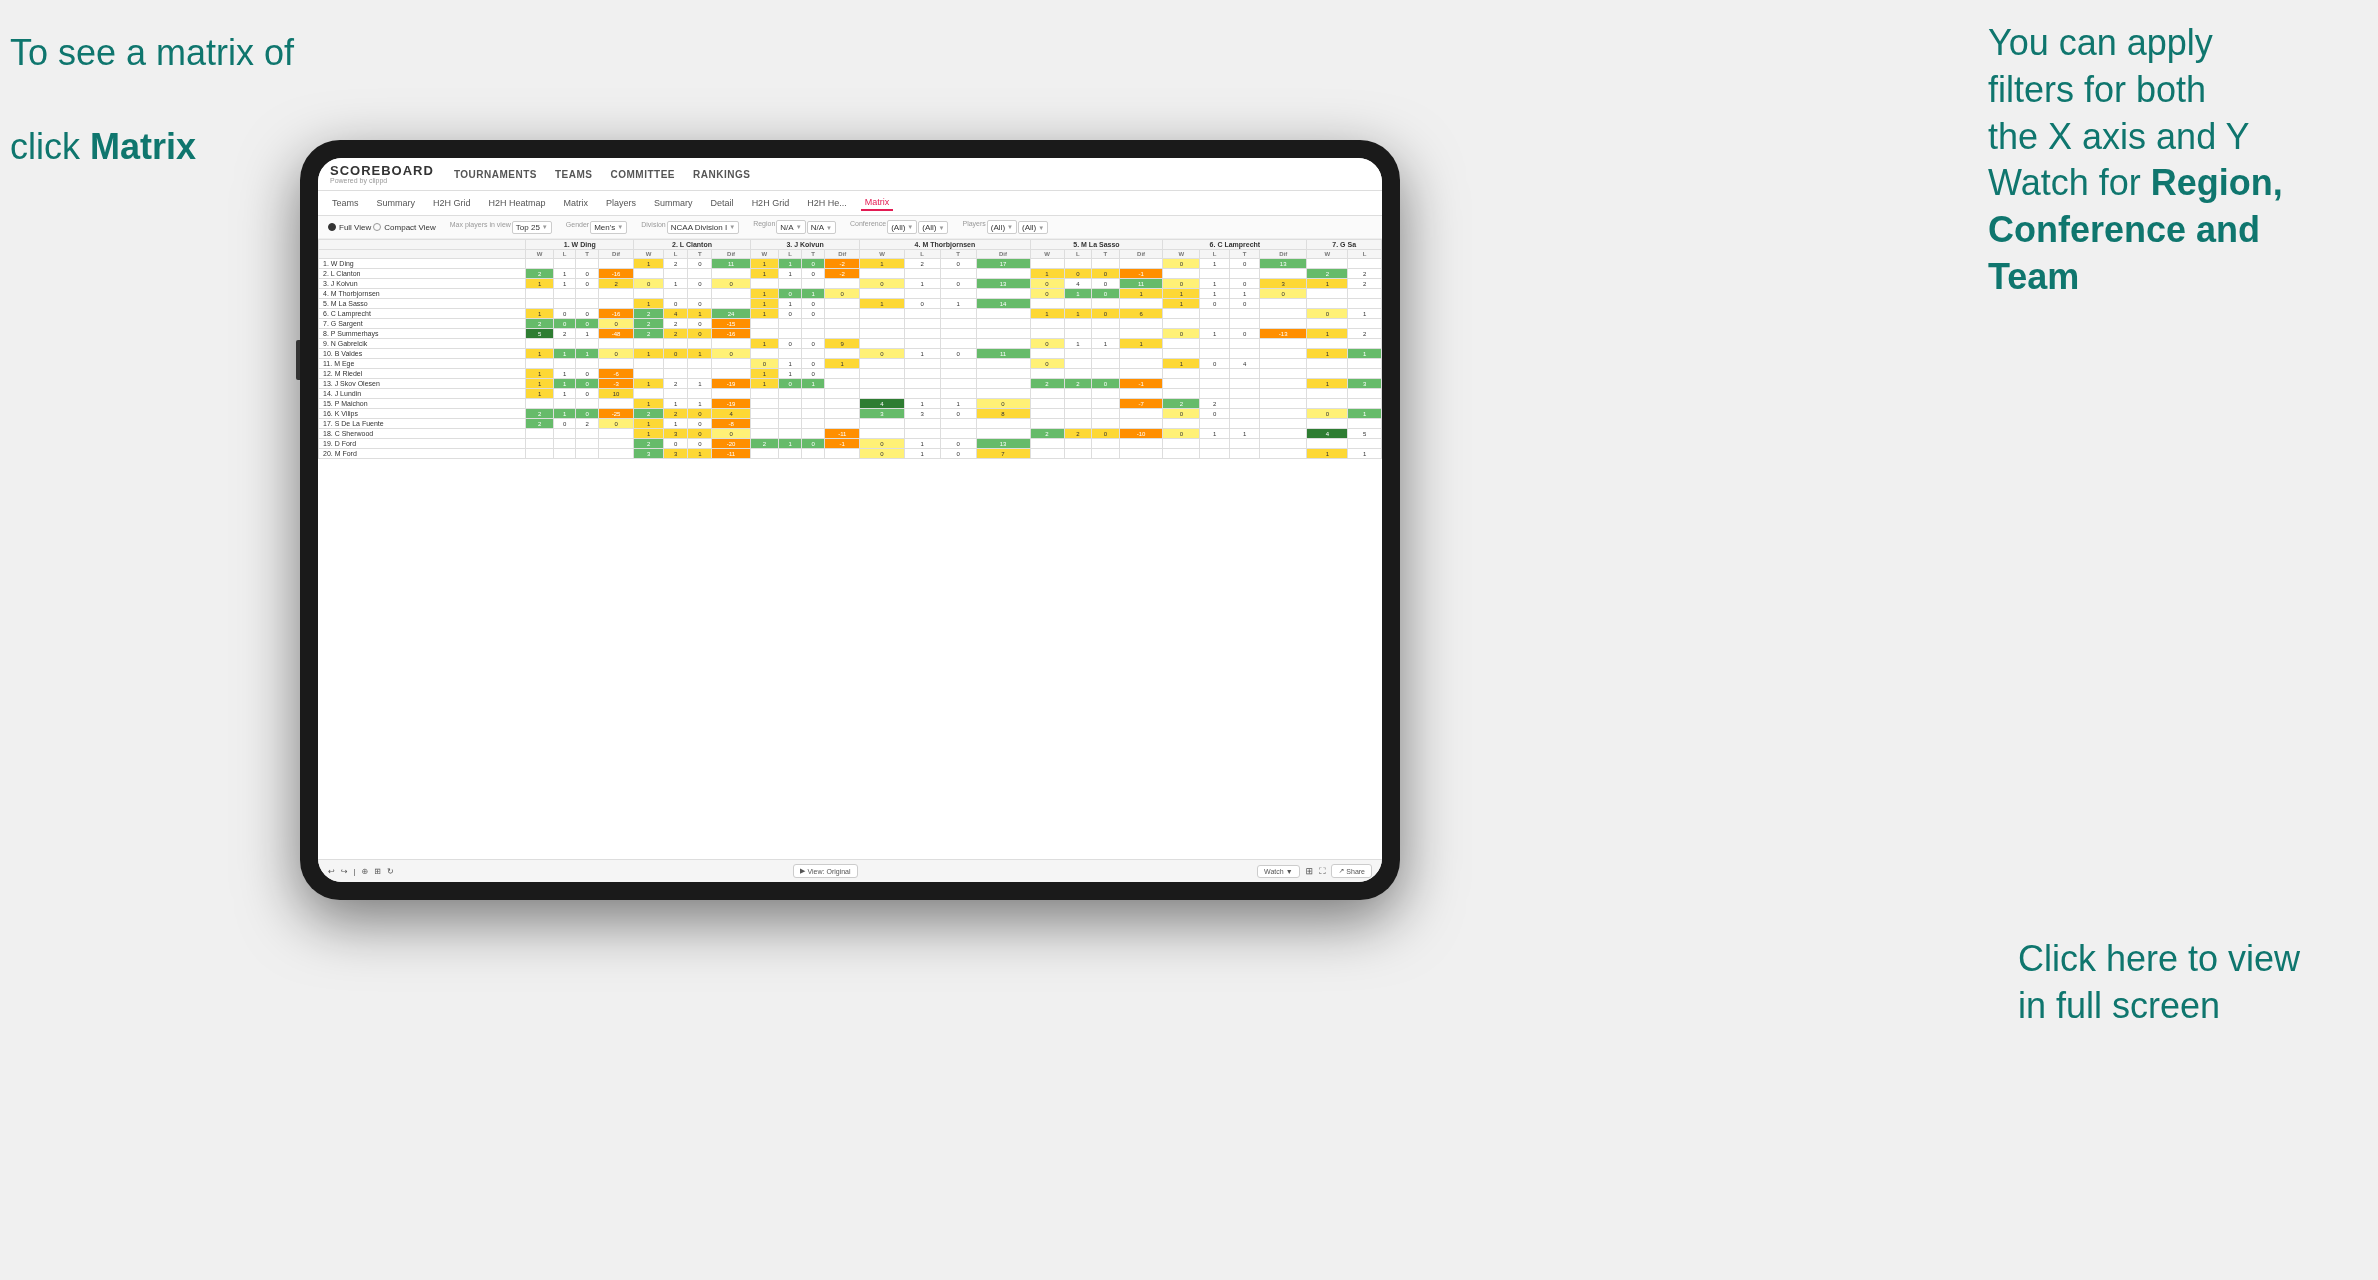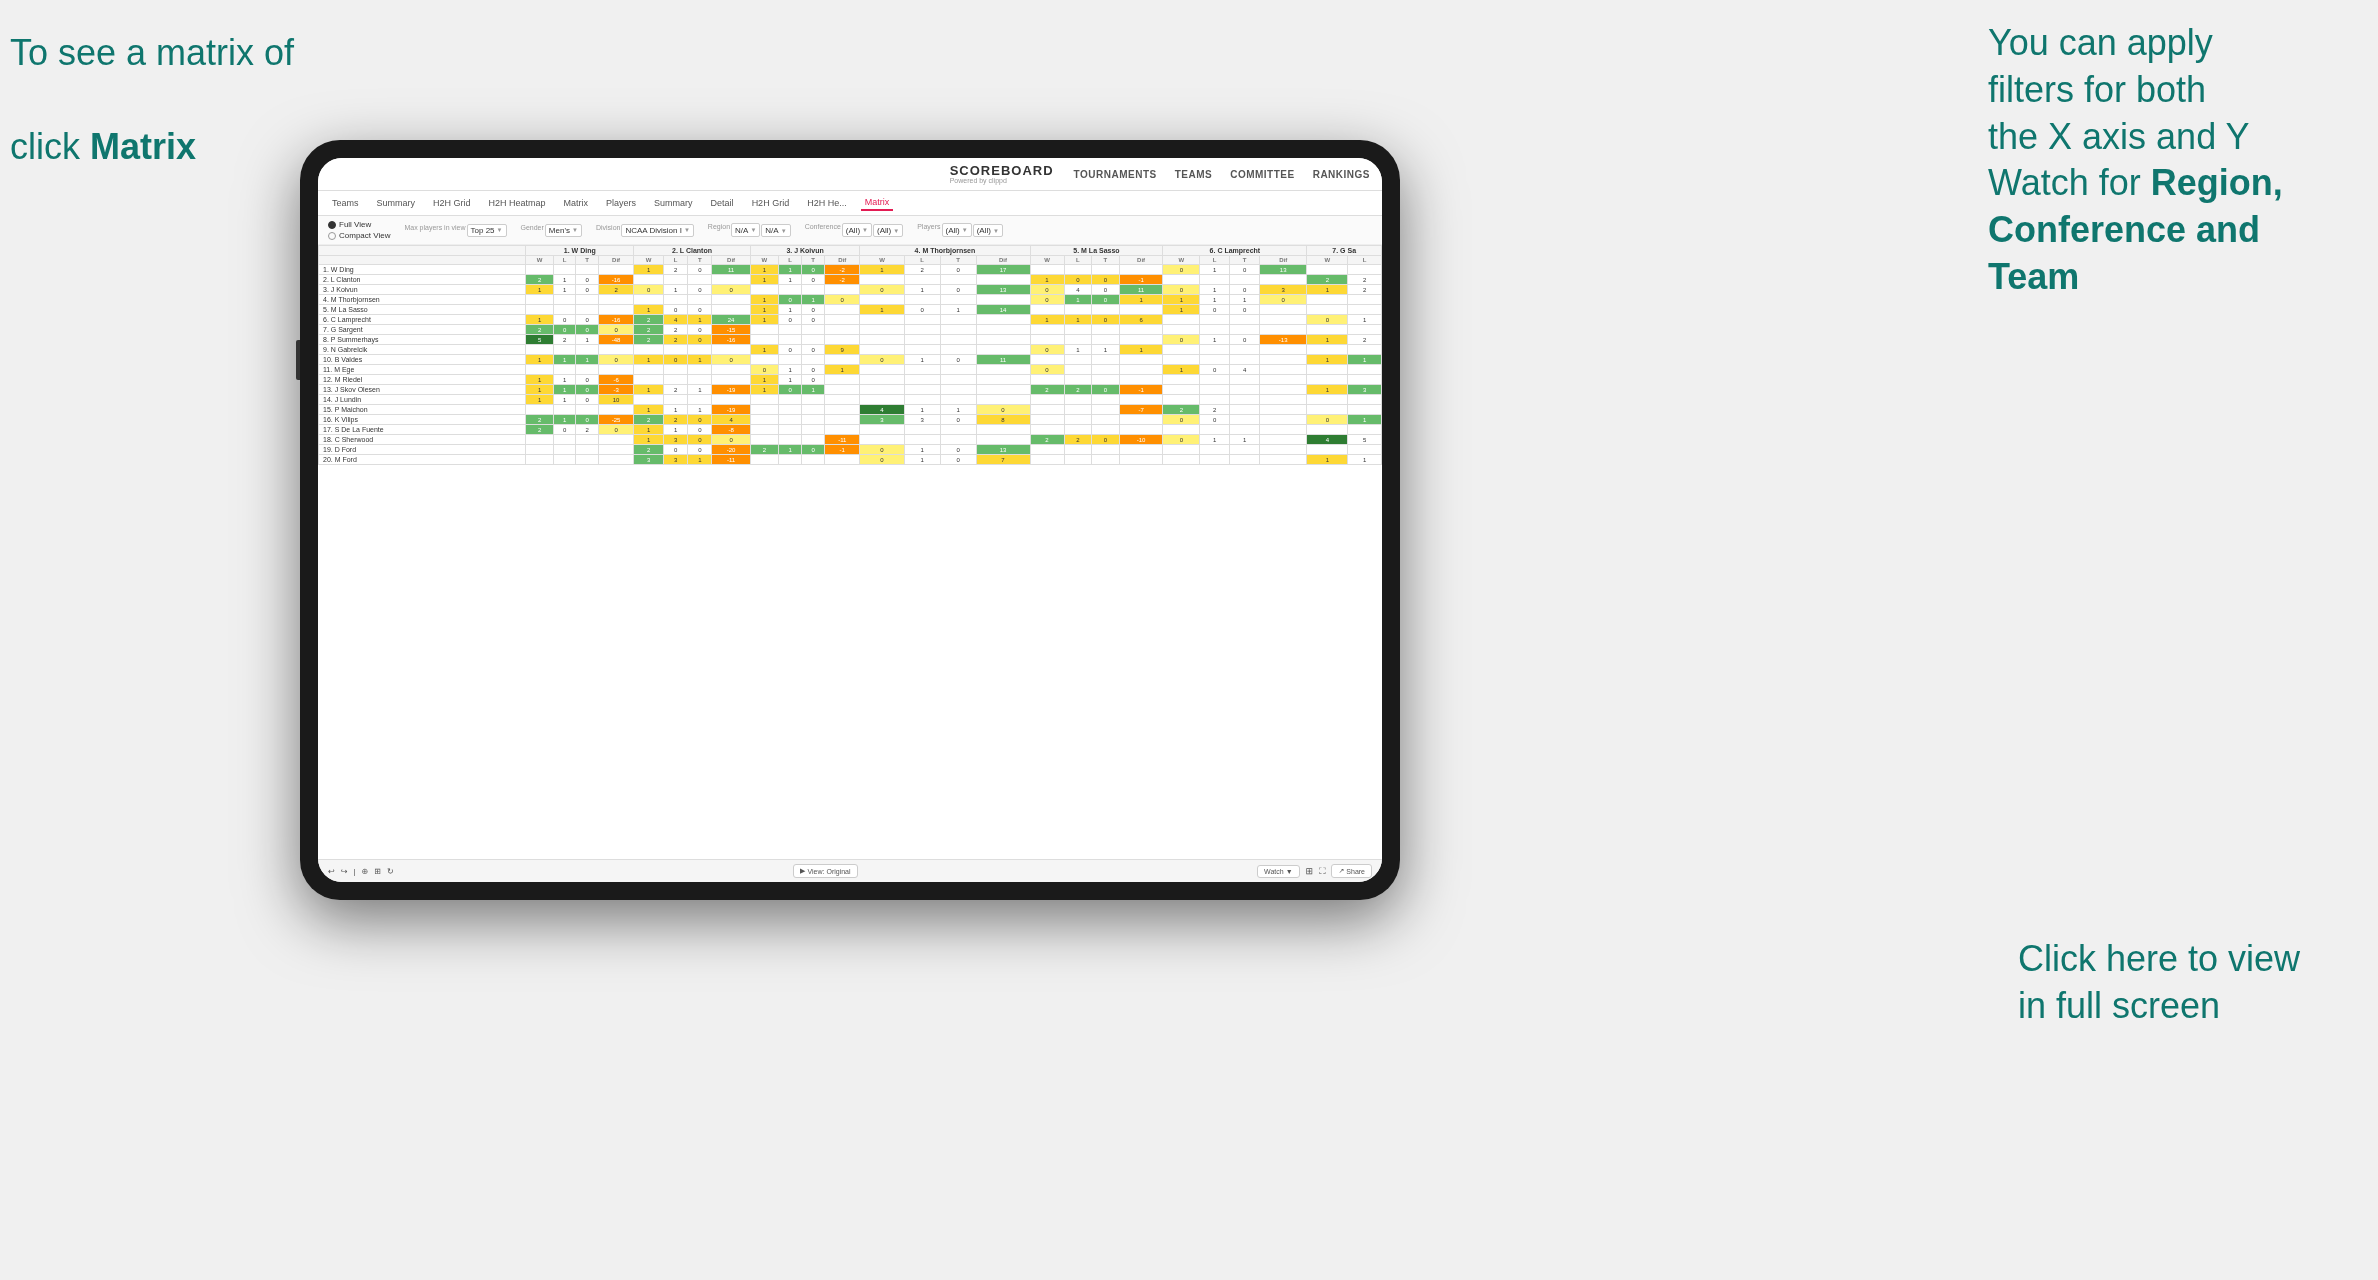--- a/index.html
+++ b/index.html
@@ -80,21 +80,20 @@
     }
 
     
     .app-header {
       display: flex;
       align-items: center;
       padding: 6px 12px;
       background: #fff;
       border-bottom: 1px solid #ddd;
       gap: 20px;
-      justify-content: flex-end;
     }
 
     .logo-area {
       display: flex;
       flex-direction: column;
       line-height: 1;
     }
 
     .logo-title {
       font-size: 13px;
@@ -150,21 +149,21 @@
       align-items: center;
       padding: 4px 10px;
       background: #fafafa;
       border-bottom: 1px solid #eee;
       gap: 14px;
       flex-wrap: wrap;
     }
 
     .view-options {
       display: flex;
-      flex-direction: column;
+      flex-direction: row;
       gap: 2px;
     }
 
     .radio-label {
       font-size: 8px;
       color: #333;
       display: flex;
       align-items: center;
       gap: 3px;
     }

